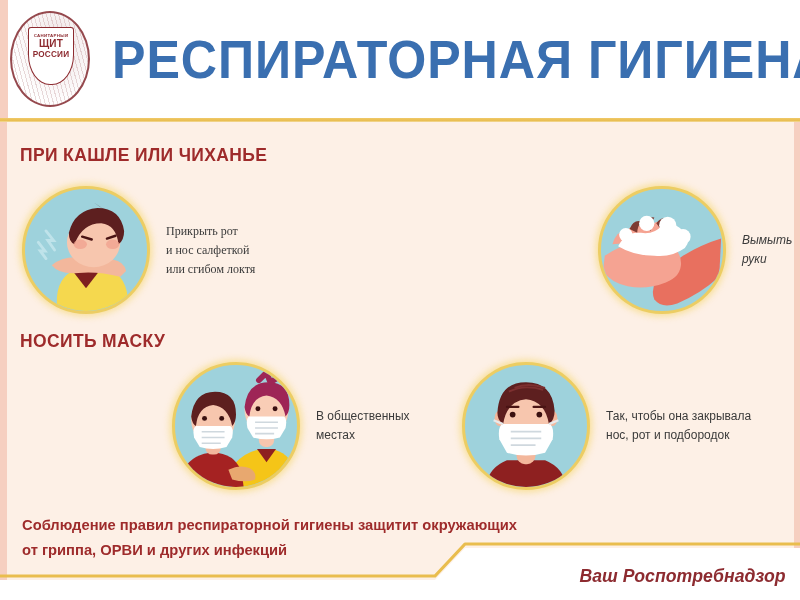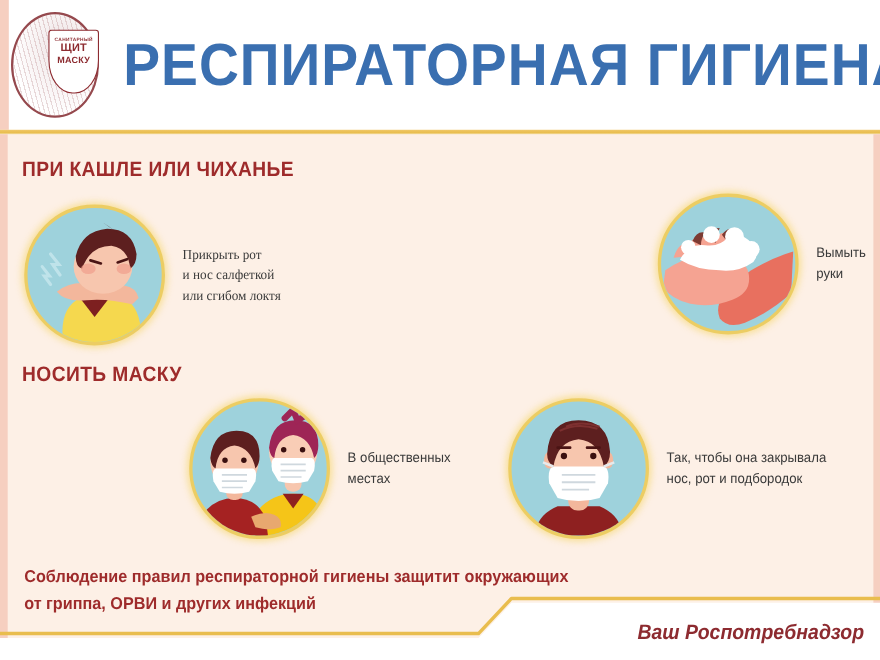--- a/index.html
+++ b/index.html
@@ -48,21 +48,20 @@
   }
   .logo-shield {
     position: absolute; left: 26px; top: 20px;
     width: 46px; height: 58px;
     background: #ffffff;
     border: 1.6px solid #8d2b30;
     border-radius: 3px 3px 22px 22px / 3px 3px 30px 30px;
     display: flex; flex-direction: column;
     align-items: center; justify-content: flex-start;
     padding-top: 5px;
-    margin-left: 16px;
   }
   .logo-l1 { font-size: 4.4px; letter-spacing: .3px; color: #8d2b30; font-weight: bold; }
   .logo-l2 { font-size: 10px; color: #8d2b30; font-weight: bold; line-height: 12px; letter-spacing: .2px; }
   .logo-l3 { font-size: 8.2px; color: #8d2b30; font-weight: bold; line-height: 10px; letter-spacing: .2px; }
 
   .poster-title {
     font-size: 54px;
     font-weight: bold;
     color: #3a6fb0;
     letter-spacing: 1px;
@@ -121,21 +120,21 @@
     line-height: 19px;
     color: #3a3a3a;
     white-space: pre-line;
     transform: scaleX(0.96);
     transform-origin: left center;
   }
 
   
   #item-cover-mouth   { left: 22px;  top: 186px; font-family: Liberation Serif, serif; }
   #item-discard-tissue{ left: 308px; top: 186px; }
-  #item-wash-hands    { left: 598px; top: 176px; }
+  #item-wash-hands    { left: 598px; top: 186px; font-style: italic; }
   
   #item-public-places { left: 172px; top: 362px; }
   #item-cover-face    { left: 462px; top: 362px; }
 
   .c128 { width: 128px; height: 128px; }
   .cap-gap { margin-left: 16px; }
 
   
   .ill { position: absolute; inset: 0; }
   .footer-white {
@@ -165,21 +164,21 @@
 <div id="poster">
 
   <div class="header">
     <div class="header-accent-left"></div>
 
     <div class="logo">
       <div class="logo-globe"></div>
       <div class="logo-shield">
         <span class="logo-l1">САНИТАРНЫЙ</span>
         <span class="logo-l2">ЩИТ</span>
-        <span class="logo-l3">МАСКУ</span>
+        <span class="logo-l3">РОССИИ</span>
       </div>
     </div>
 
     <div class="poster-title">РЕСПИРАТОРНАЯ ГИГИЕНА</div>
   </div>
 
   <div class="gold-rule"></div>
   <div class="edge-left"></div>
   <div class="edge-right"></div>
 

